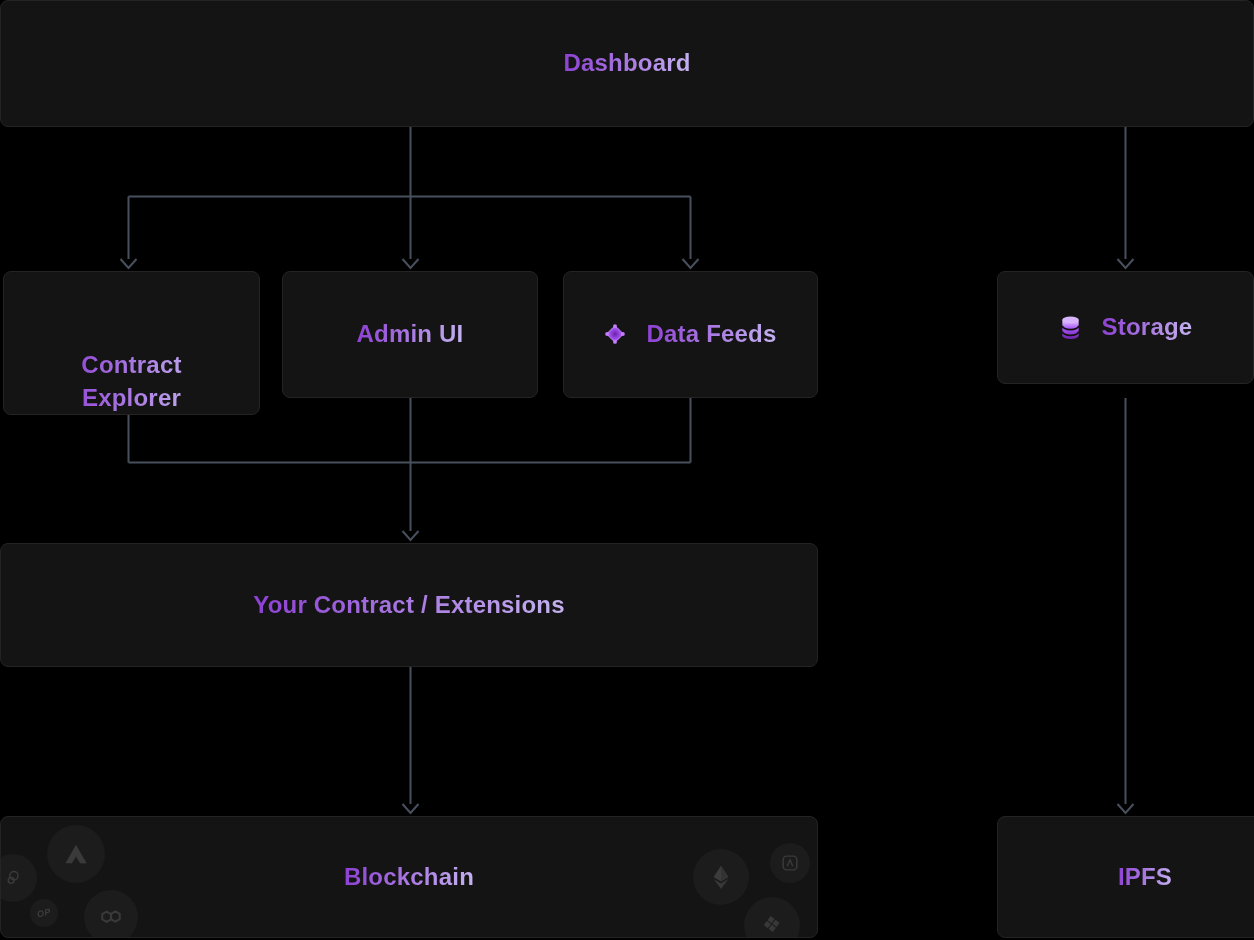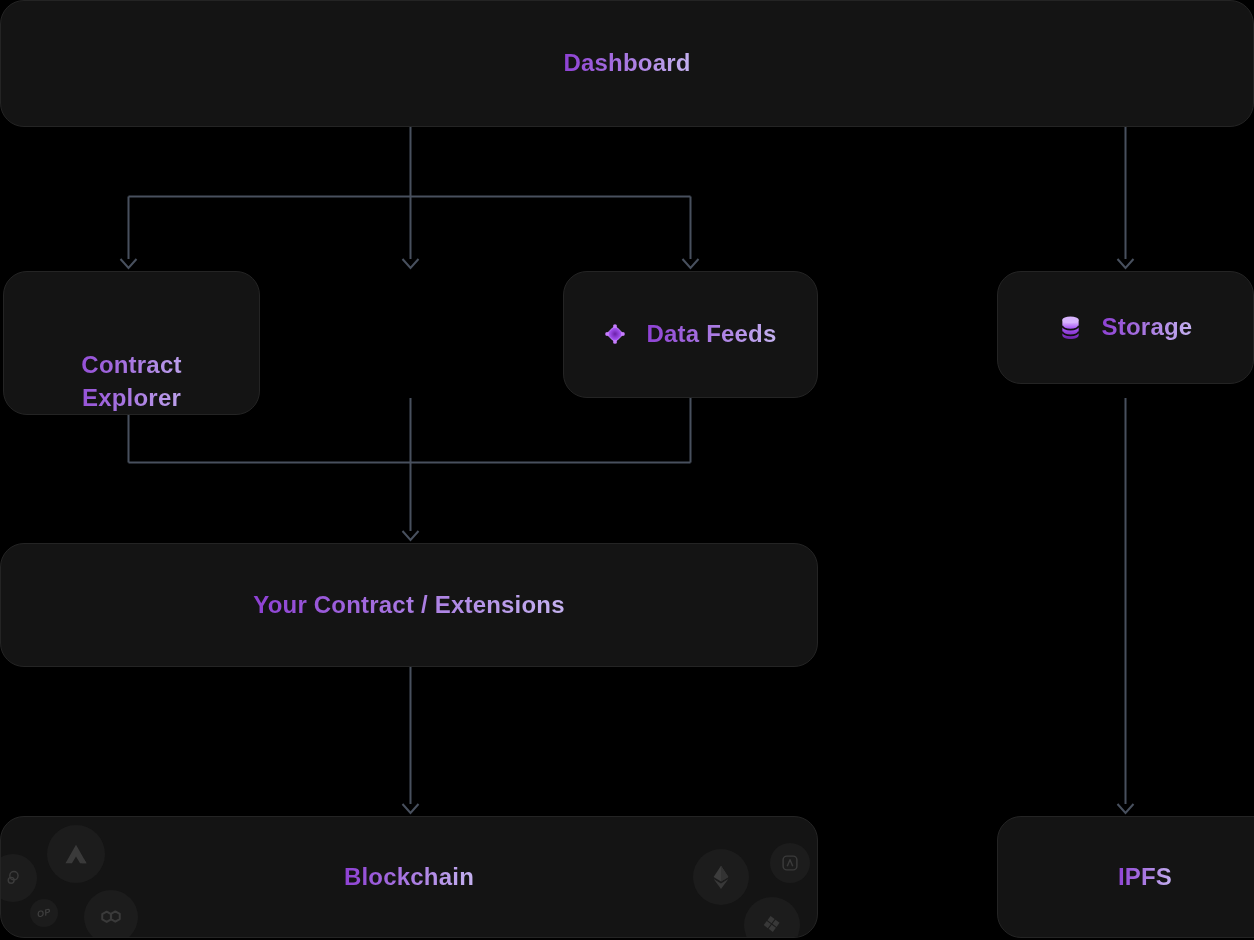--- a/index.html
+++ b/index.html
@@ -1,18 +1,18 @@
 <!DOCTYPE html>
 <html><head>
 <meta charset="utf-8">
 <style>
   html,body{margin:0;padding:0;background:#000;}
   #canvas{position:relative;width:1254px;height:940px;background:#000;overflow:hidden;
           font-family:"Liberation Sans",sans-serif;}
-  .node{position:absolute;background:#141414;border:1px solid #242424;border-radius:24px;
+  .node{position:absolute;background:#141414;border:1px solid #242424;border-radius:8px;
         display:flex;align-items:center;justify-content:center;box-sizing:border-box;}
   .title{font-size:24px;font-weight:700;letter-spacing:.2px;
          background:linear-gradient(97deg,#8d3fd3 0%,#c5b3f0 100%);
          -webkit-background-clip:text;background-clip:text;color:transparent;
          -webkit-text-fill-color:transparent;text-align:center;line-height:1.35;}
   .title-row{display:flex;align-items:center;gap:20px;justify-content:center;}
   #connectors{position:absolute;left:0;top:0;width:1254px;height:940px;pointer-events:none;}
   #connectors path{stroke:#48505e;stroke-width:2;fill:none;}
   
   .chain{position:absolute;border-radius:50%;background:#1c1c1c;display:flex;
@@ -52,20 +52,23 @@
   </svg>
 
   <div class="node" style="left:0;top:0;width:1254px;height:127px;">
     <span class="title">Dashboard</span>
   </div>
 
   <div class="node" style="left:3px;top:271;width:257px;height:144px;top:271px;align-items:flex-end;">
     <span class="title" style="width:140px;">Contract Explorer</span>
   </div>
 
+  <div class="node" style="left:282px;top:271px;width:256px;height:127px;">
+    <span class="title">Admin UI</span>
+  </div>
 
   <div class="node" style="left:563px;top:271px;width:255px;height:127px;">
     <div class="title-row">
       <span style="display:flex;">
         <svg width="22" height="22" viewBox="0 0 24 24">
           <defs>
               <radialGradient id="dfg">
                 <stop offset="0" stop-color="#6b21a8"></stop>
                 <stop offset="1" stop-color="#a855f7"></stop>
               </radialGradient>

